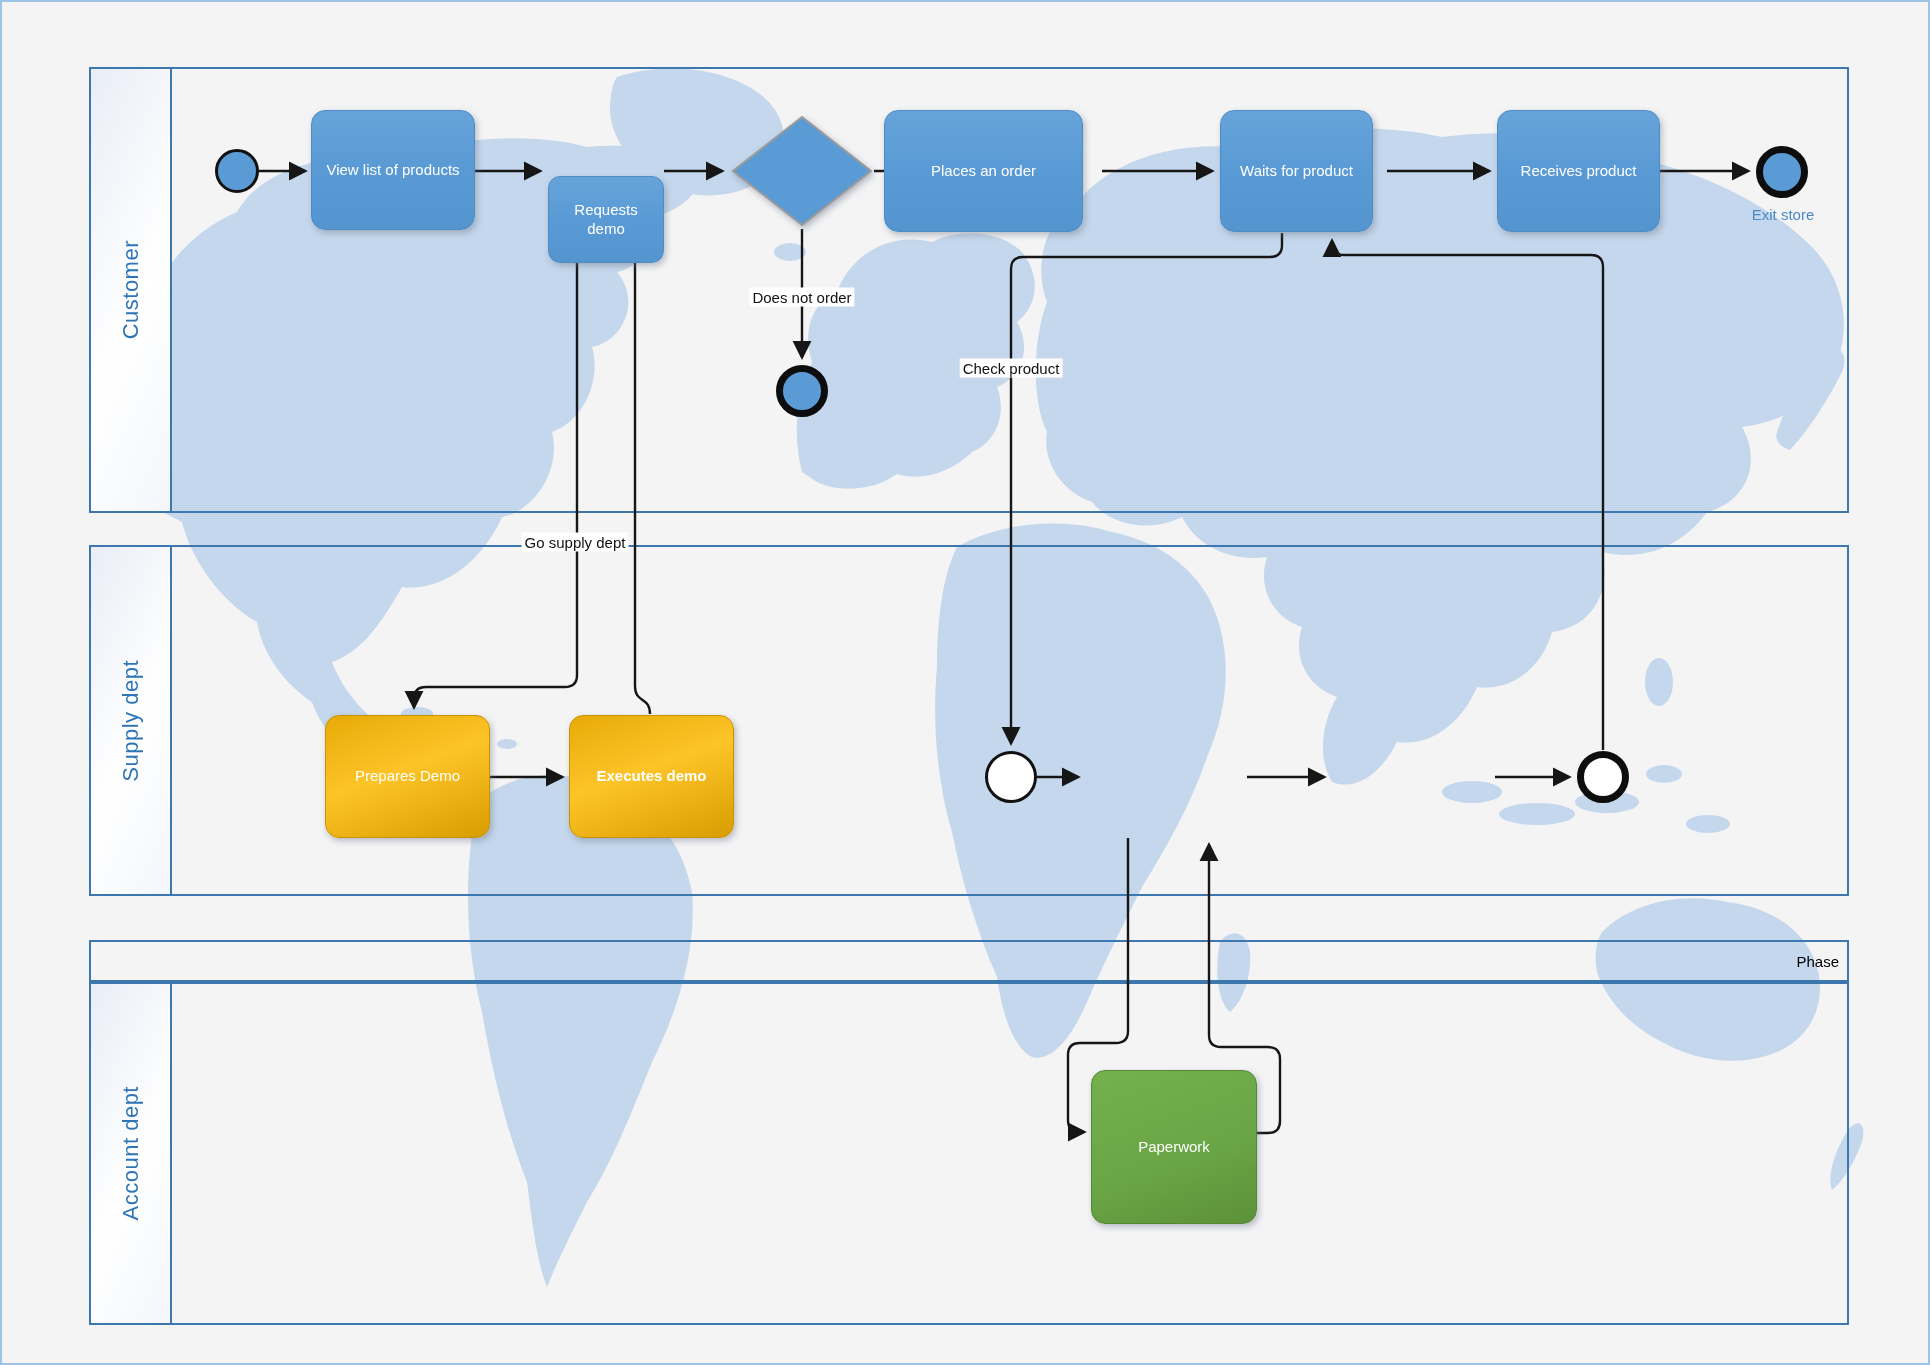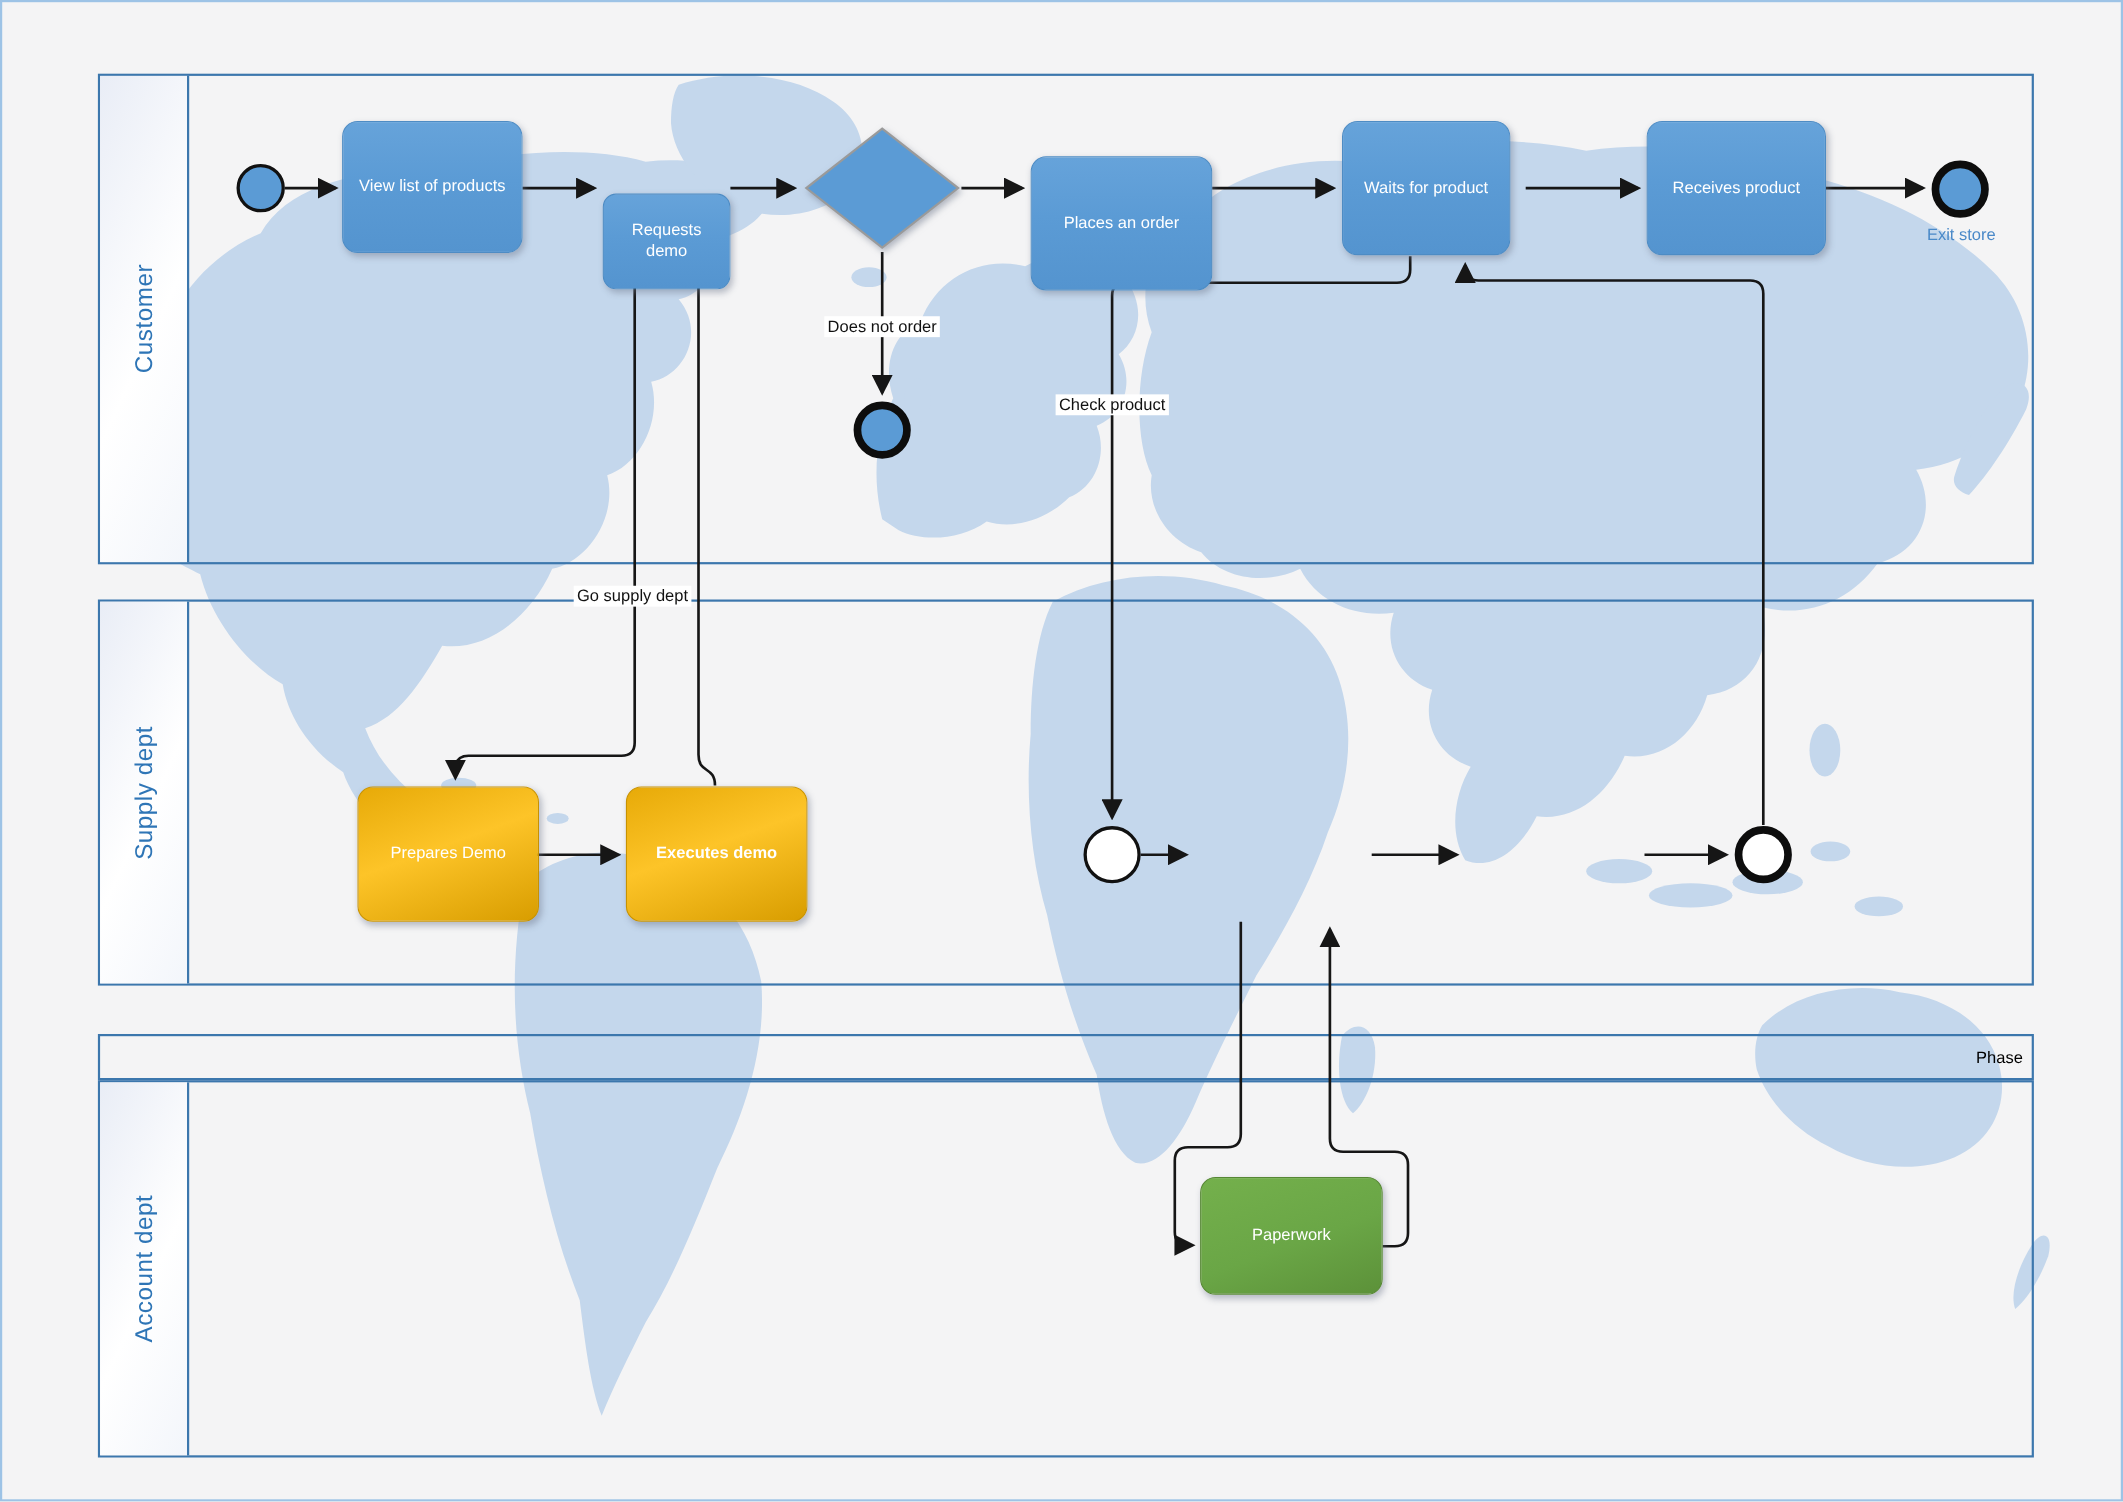--- a/index.html
+++ b/index.html
@@ -177,21 +177,21 @@
   </div>
 
   <div class="task task-blue" style="left:546px;top:126px;width:116px;height:87px;border-radius:12px;padding:0 16px;margin-top:48px;">
     <span>Requests demo</span>
   </div>
 
   <svg class="gateway" style="left:728px;top:112px;" width="144" height="114">
     <polygon points="72,3 141,57 72,111 3,57" fill="#5B9BD5" stroke="#9a9a9a" stroke-width="2"></polygon>
   </svg>
 
-  <div class="task task-blue" style="left:935px;top:108px;width:165px;height:122px;margin-top:32px;">
+  <div class="task task-blue" style="left:882px;top:108px;width:199px;height:122px;">
     <span>Places an order</span>
   </div>
 
   <div class="task task-blue" style="left:1218px;top:108px;width:153px;height:122px;">
     <span>Waits for product</span>
   </div>
 
   <div class="task task-blue" style="left:1495px;top:108px;width:163px;height:122px;">
     <span>Receives product</span>
   </div>
@@ -212,17 +212,17 @@
   <div class="task task-orange" style="left:567px;top:713px;width:165px;height:123px;font-weight:bold;">
     <span>Executes demo</span>
   </div>
 
   <div class="evt evt-mid" style="left:983px;top:749px;"></div>
 
 
 
   <div class="evt evt-end white" style="left:1575px;top:749px;"></div>
 
-  <div class="task task-green" style="left:1089px;top:1068px;width:166px;height:107px;">
+  <div class="task task-green" style="left:1089px;top:1068px;width:166px;height:154px;">
     <span>Paperwork</span>
   </div>
 
 </div>
 
 </body></html>

